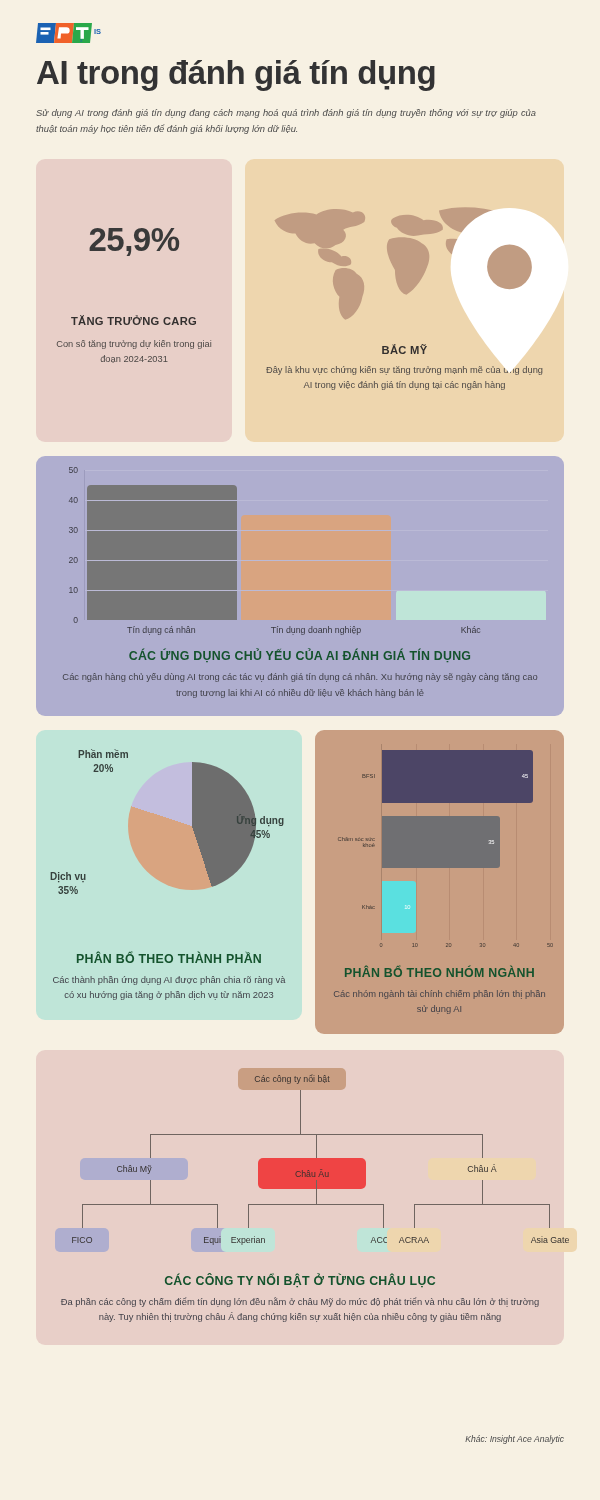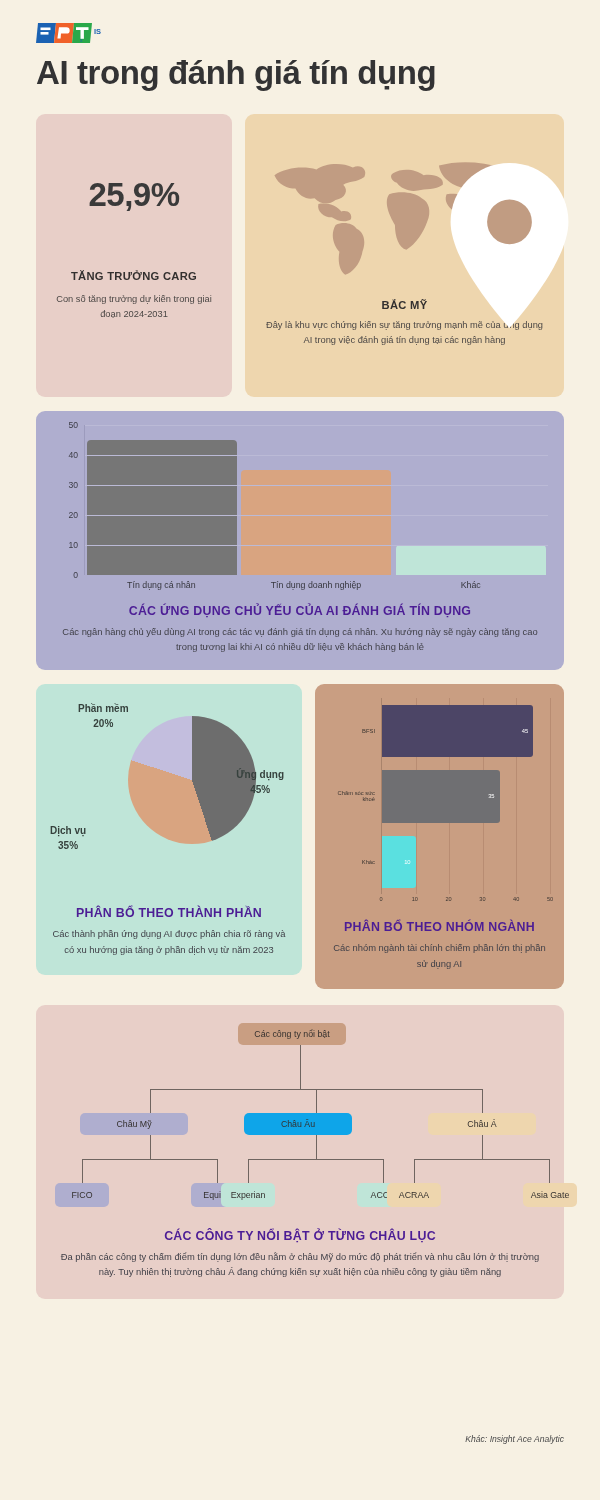--- a/index.html
+++ b/index.html
@@ -70,21 +70,21 @@
   .ytick { position: absolute; right: 6px; transform: translateY(-50%); }
   .plotarea { flex: 1; position: relative; height: 150px; border-left: 1px solid #9c9bbd; }
   .gridline { position: absolute; left: 0; right: 0; height: 1px; background: #bbbad6; }
   .bars { position: absolute; inset: 0; display: flex; align-items: flex-end;
           justify-content: space-around; }
   .bar { border-radius: 4px 4px 0 0; }
   .xlabels { display: flex; margin-left: 32px; margin-top: 5px; }
   .xlabel { flex: 1; text-align: center; font-size: 8.8px; color: #37373f; }
   .cap-title {
     margin-top: 14px; text-align: center; font-weight: bold;
-    font-size: 12.4px; letter-spacing: .25px; color: #4c1d95;
+    font-size: 12.4px; letter-spacing: .25px; color: #14532d;
   }
   .cap-body {
     margin-top: 6px; text-align: center; font-size: 9.4px;
     line-height: 1.62; color: #3f3f47;
   }
 
   
   .mid { margin-top: 14px; display: flex; gap: 13px; align-items: flex-start; }
   .piecard { width: 266px; background: #bfe5d8; border-radius: 9px; padding: 16px 14px 18px; }
   .pie-area { position: relative; height: 192px; }
@@ -134,20 +134,21 @@
         <path d="M38 2 L56 2 L54 22 L36 22 Z" fill="#2aa84a"></path>
         <rect x="40" y="6.2" width="12.5" height="2.8" fill="#fff"></rect>
         <rect x="44.5" y="8.6" width="3.4" height="9.2" fill="#fff"></rect>
         <text x="44" y="21.4" font-size="5" fill="#1b62b3" font-family="Liberation Sans, sans-serif">x</text>
         <text x="58" y="13" font-size="7.5" fill="#1b62b3" font-weight="bold" font-family="Liberation Sans, sans-serif">IS</text>
       </g>
     </svg>
   </div>
 
   <h1 class="title">AI trong đánh giá tín dụng</h1>
+  <p class="lede">Sử dụng AI trong đánh giá tín dụng đang cách mạng hoá quá trình đánh giá tín dụng truyền thống với sự trợ giúp của thuật toán máy học tiên tiến để đánh giá khối lượng lớn dữ liệu.</p>
 
   <div class="stats">
 
     <div class="stat-pink">
       <div class="bignum">25,9%</div>
       <div class="stat-head">TĂNG TRƯỞNG CARG</div>
       <div class="stat-sub">Con số tăng trưởng dự kiến trong giai đoạn 2024-2031</div>
     </div>
 
     <div class="stat-map">
@@ -283,21 +284,21 @@
         <div class="line" style="left: 98px; top: 66px; width: 332px; height: 1px;"></div>
         <div class="line" style="left: 97.5px; top: 66px; width: 1px; height: 24px;"></div>
         <div class="node" style="left: 28px; top: 90px; width: 108px; height: 22px; background: rgb(175, 174, 207);">Châu Mỹ</div>
         <div class="line" style="left: 97.5px; top: 112px; width: 1px; height: 24px;"></div>
         <div class="line" style="left: 30px; top: 136px; width: 136px; height: 1px;"></div>
         <div class="line" style="left: 30px; top: 136px; width: 1px; height: 24px;"></div>
         <div class="line" style="left: 165px; top: 136px; width: 1px; height: 24px;"></div>
         <div class="node" style="left: 3px; top: 160px; width: 54px; height: 24px; background: rgb(175, 174, 207);">FICO</div>
         <div class="node" style="left: 139px; top: 160px; width: 54px; height: 24px; background: rgb(175, 174, 207);">Equifax</div>
         <div class="line" style="left: 263.5px; top: 66px; width: 1px; height: 24px;"></div>
-        <div class="node" style="left: 192px; top: 90px; width: 108px; height: 22px; background: #0ea5e9;">Châu Âu</div>
+        <div class="node" style="left: 206px; top: 90px; width: 108px; height: 31px; background: #ef4444;">Châu Âu</div>
         <div class="line" style="left: 263.5px; top: 112px; width: 1px; height: 24px;"></div>
         <div class="line" style="left: 196px; top: 136px; width: 136px; height: 1px;"></div>
         <div class="line" style="left: 196px; top: 136px; width: 1px; height: 24px;"></div>
         <div class="line" style="left: 331px; top: 136px; width: 1px; height: 24px;"></div>
         <div class="node" style="left: 169px; top: 160px; width: 54px; height: 24px; background: rgb(191, 229, 216);">Experian</div>
         <div class="node" style="left: 305px; top: 160px; width: 54px; height: 24px; background: rgb(191, 229, 216);">ACCIS</div>
         <div class="line" style="left: 429.5px; top: 66px; width: 1px; height: 24px;"></div>
         <div class="node" style="left: 376px; top: 90px; width: 108px; height: 22px; background: rgb(238, 214, 174);">Châu Á</div>
         <div class="line" style="left: 429.5px; top: 112px; width: 1px; height: 24px;"></div>
         <div class="line" style="left: 362px; top: 136px; width: 136px; height: 1px;"></div>

